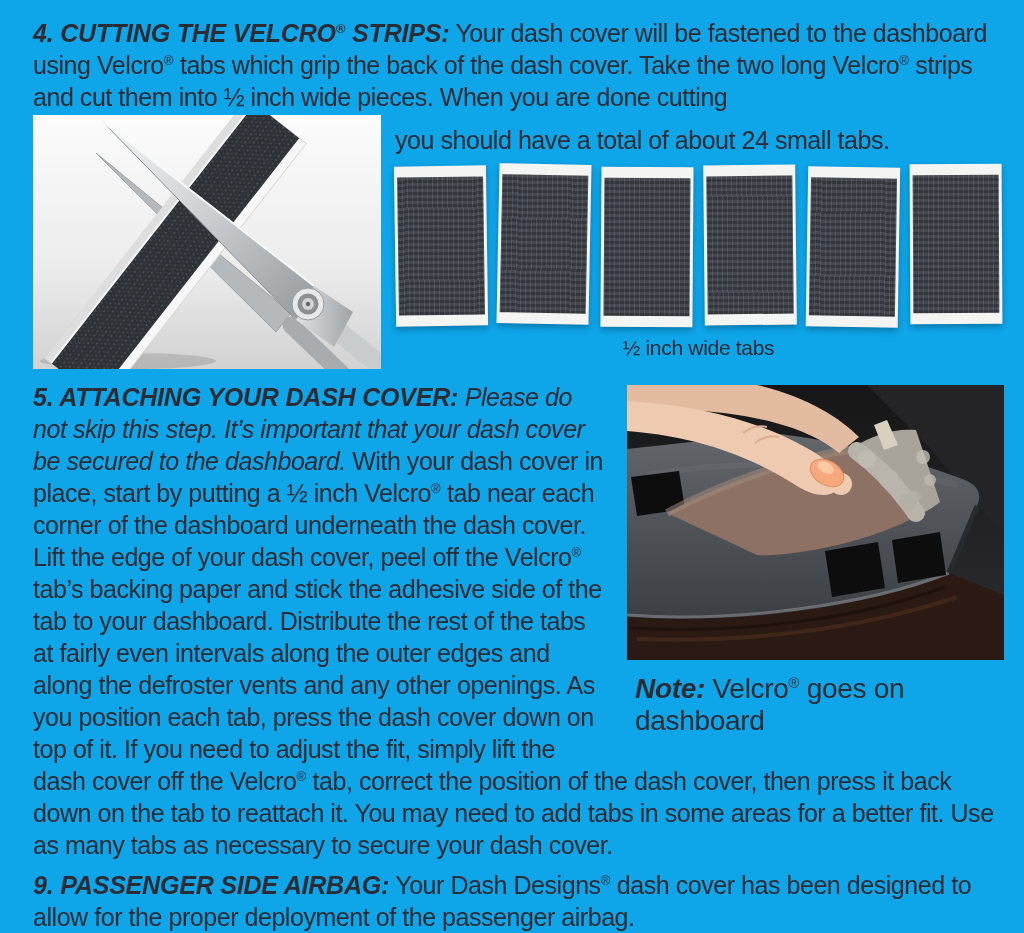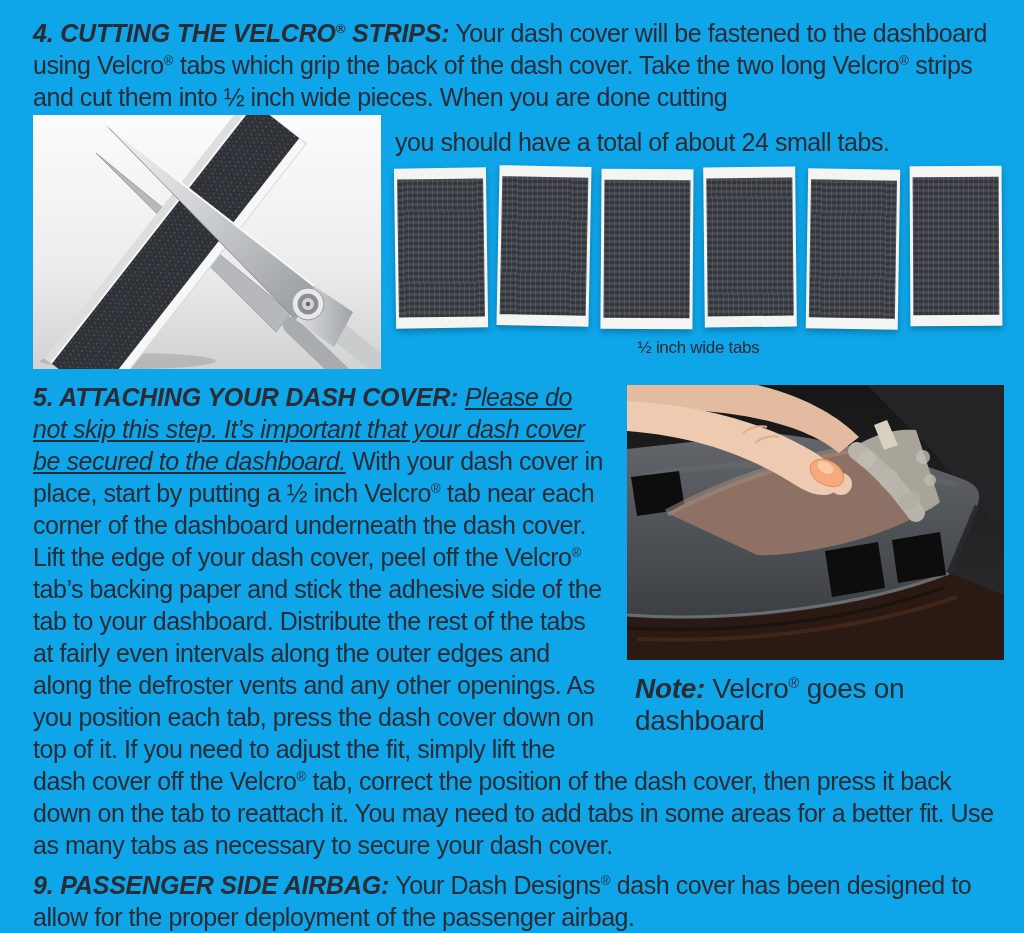--- a/index.html
+++ b/index.html
@@ -6,21 +6,21 @@
   html,body { background:#ffffff; }
   body {
     width:1024px; height:933px; overflow:hidden;
     font-family:"Liberation Sans", sans-serif;
     color:#2b2b33;
   }
   .page { width:1024px; height:933px; padding:17px 20px 0 33px; background:#0ea5e9; }
 
   .para { font-size:25px; line-height:32px; letter-spacing:-0.45px; }
   .h { font-weight:bold; font-style:italic; letter-spacing:-0.2px; }
-  .it { font-style:italic;text-decoration:underline; }
+  .it { font-style:italic; }
   sup.reg { font-size:0.52em; vertical-align:super; line-height:0; letter-spacing:0; }
 
   
   .row4 { display:flex; gap:12px; margin-top:2px;align-items:center; }
   .fig-scissors { width:348px; height:254px; flex:none; }
   .col4r { flex:1; min-width:0; }
   .col4r .para { margin:0 0 8px 2px; }
   .tabs-row { display:flex; justify-content:space-between; padding:0 2px; }
   .vtab {
     width:92px; height:160px; background:#f4f4f2; padding:11px 3px;
@@ -31,21 +31,21 @@
     background:
       repeating-linear-gradient(90deg, rgba(255,255,255,0.10) 0 1px, rgba(0,0,0,0) 1px 5px),
       repeating-linear-gradient(180deg, #45484e 0 3px, #33363c 3px 6px);
   }
   .vtab:nth-child(1){ transform:rotate(-0.8deg) translateY(2px); }
   .vtab:nth-child(2){ transform:rotate(1.1deg); }
   .vtab:nth-child(3){ transform:rotate(0.4deg) translateY(3px); }
   .vtab:nth-child(4){ transform:rotate(-0.6deg) translateY(1px); }
   .vtab:nth-child(5){ transform:rotate(0.9deg) translateY(3px); }
   .vtab:nth-child(6){ transform:rotate(-0.3deg); }
-  .caption { font-size:17px; letter-spacing:-0.3px; }
+  .caption { font-size:21px; letter-spacing:-0.3px; }
   .tabs-caption { text-align:center; margin-top:12px; }
 
   
   .sec5 { margin-top:12px; }
   .float-fig { float:right; width:377px; margin:4px 0 10px 20px; }
   .fig-dash { width:377px; height:275px; display:block; }
   .note { font-size:28px; margin-top:13px; padding-left:8px; letter-spacing:-0.3px; }
   .note-label { font-weight:bold; font-style:italic; }
 
   

